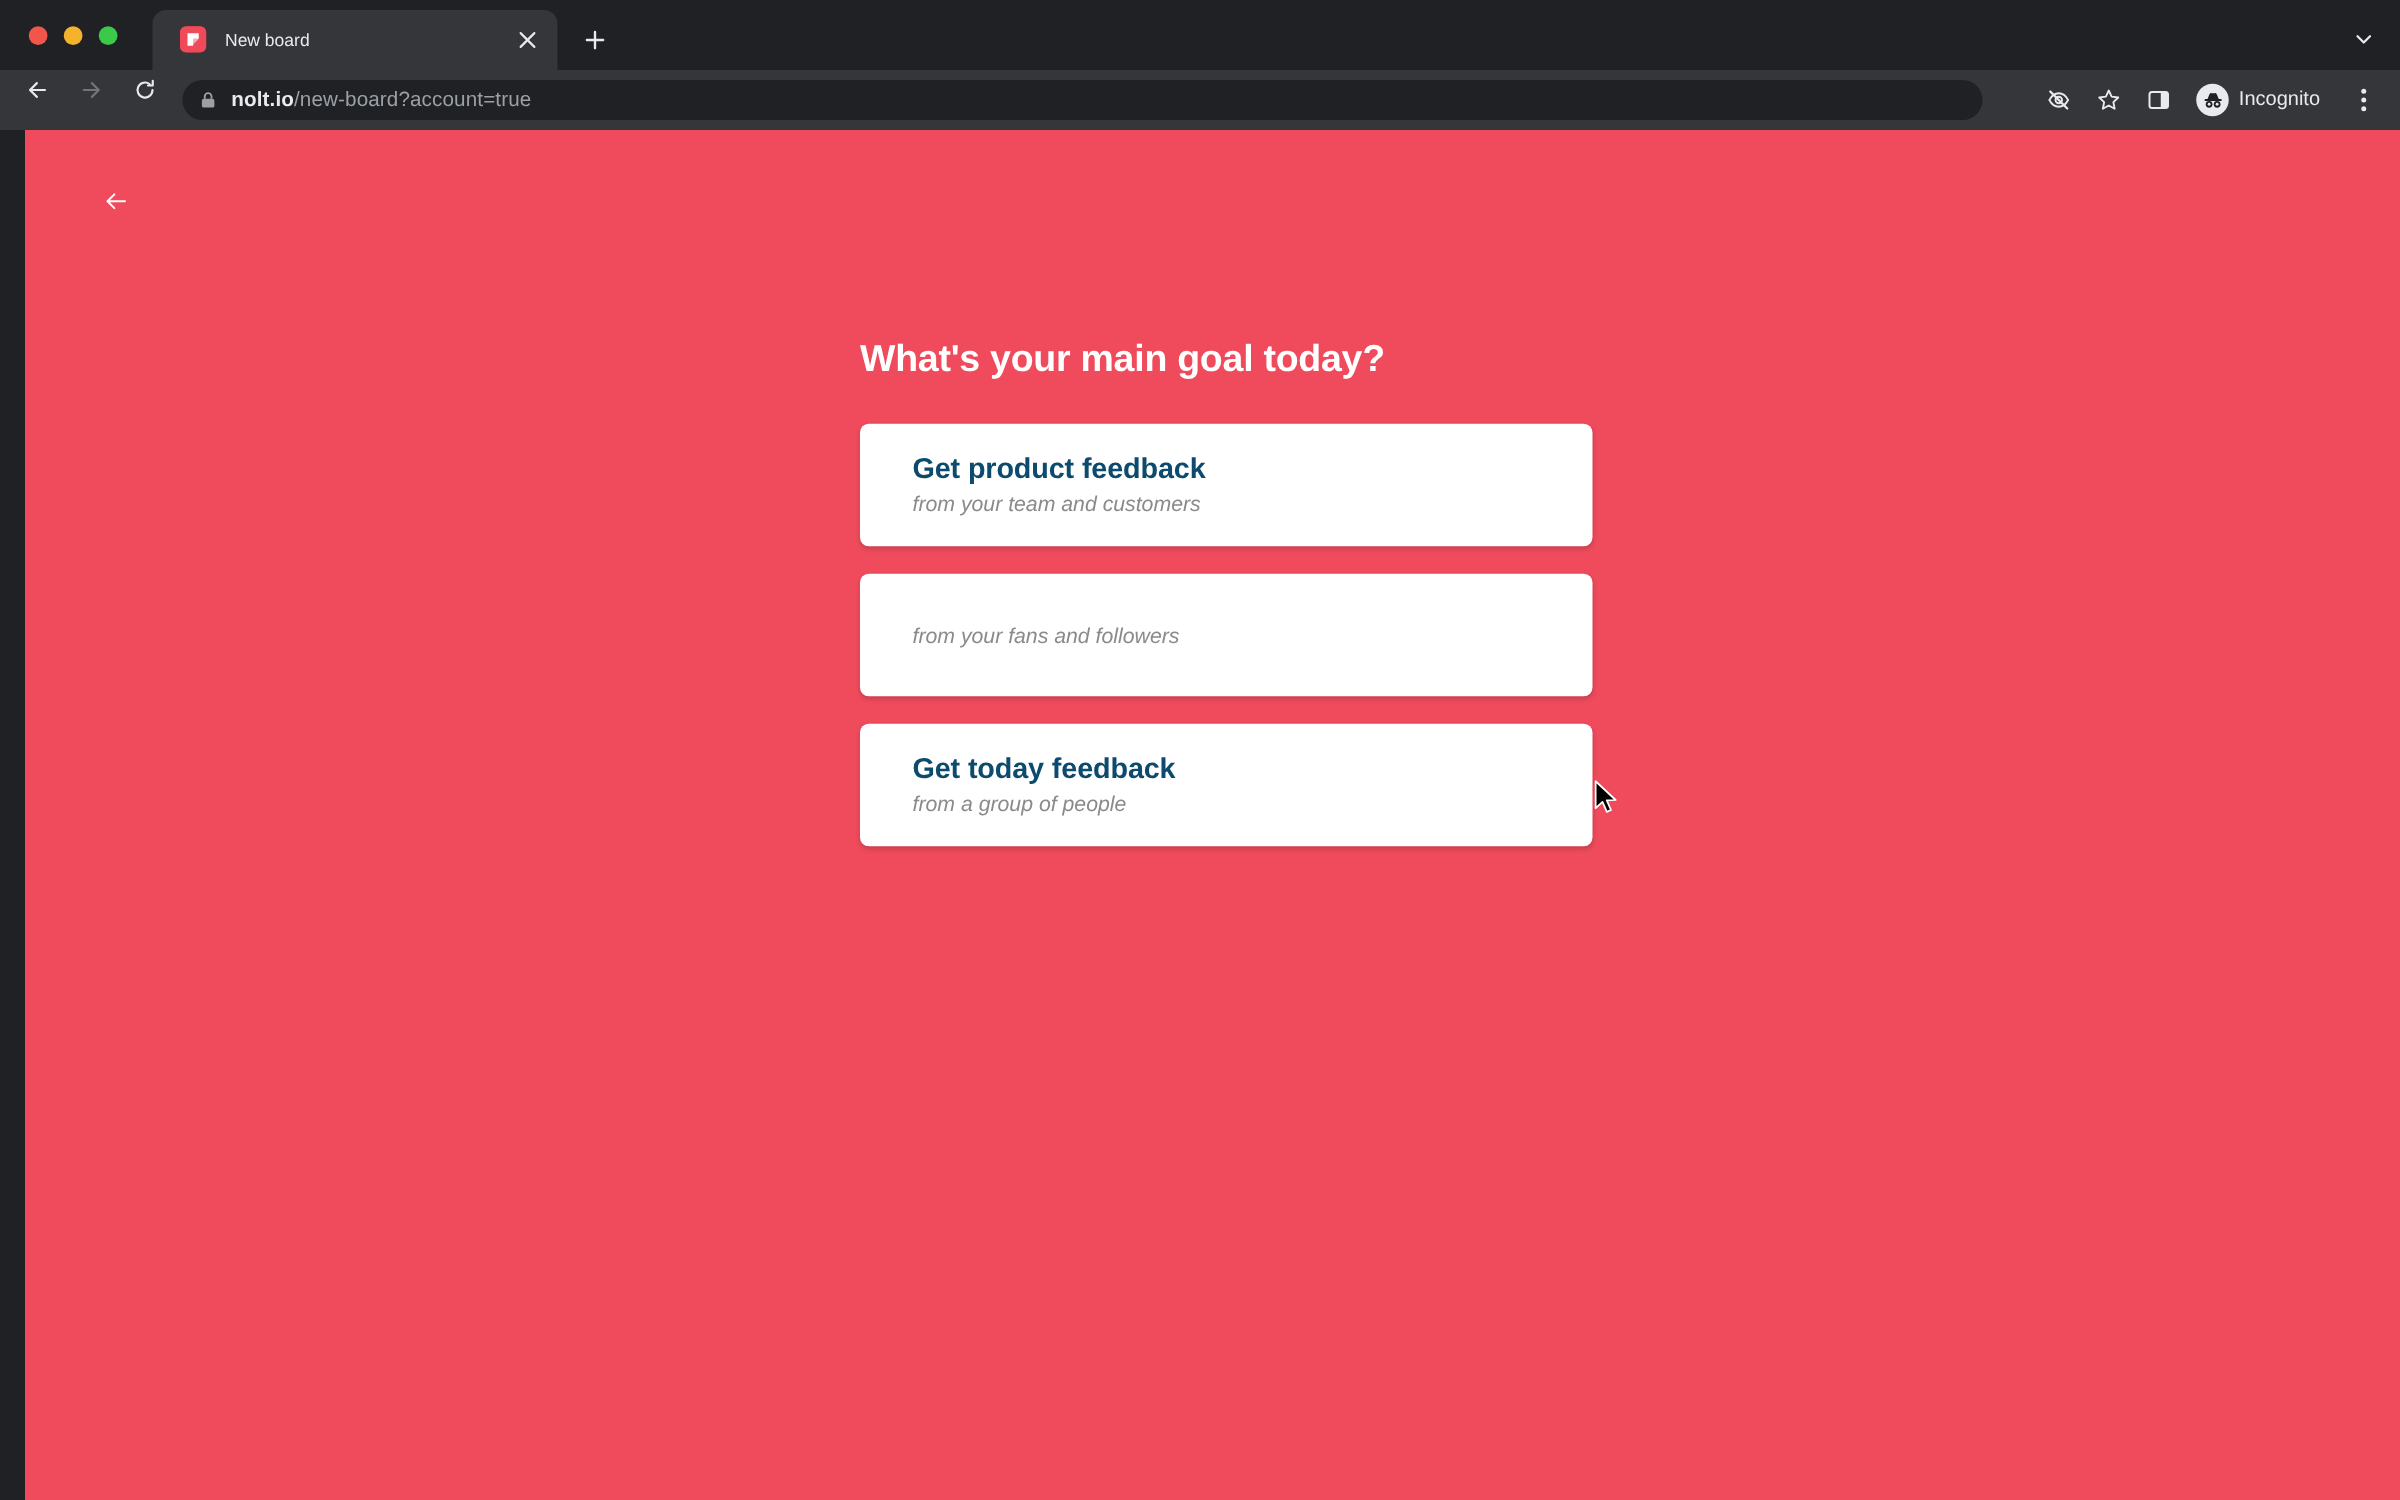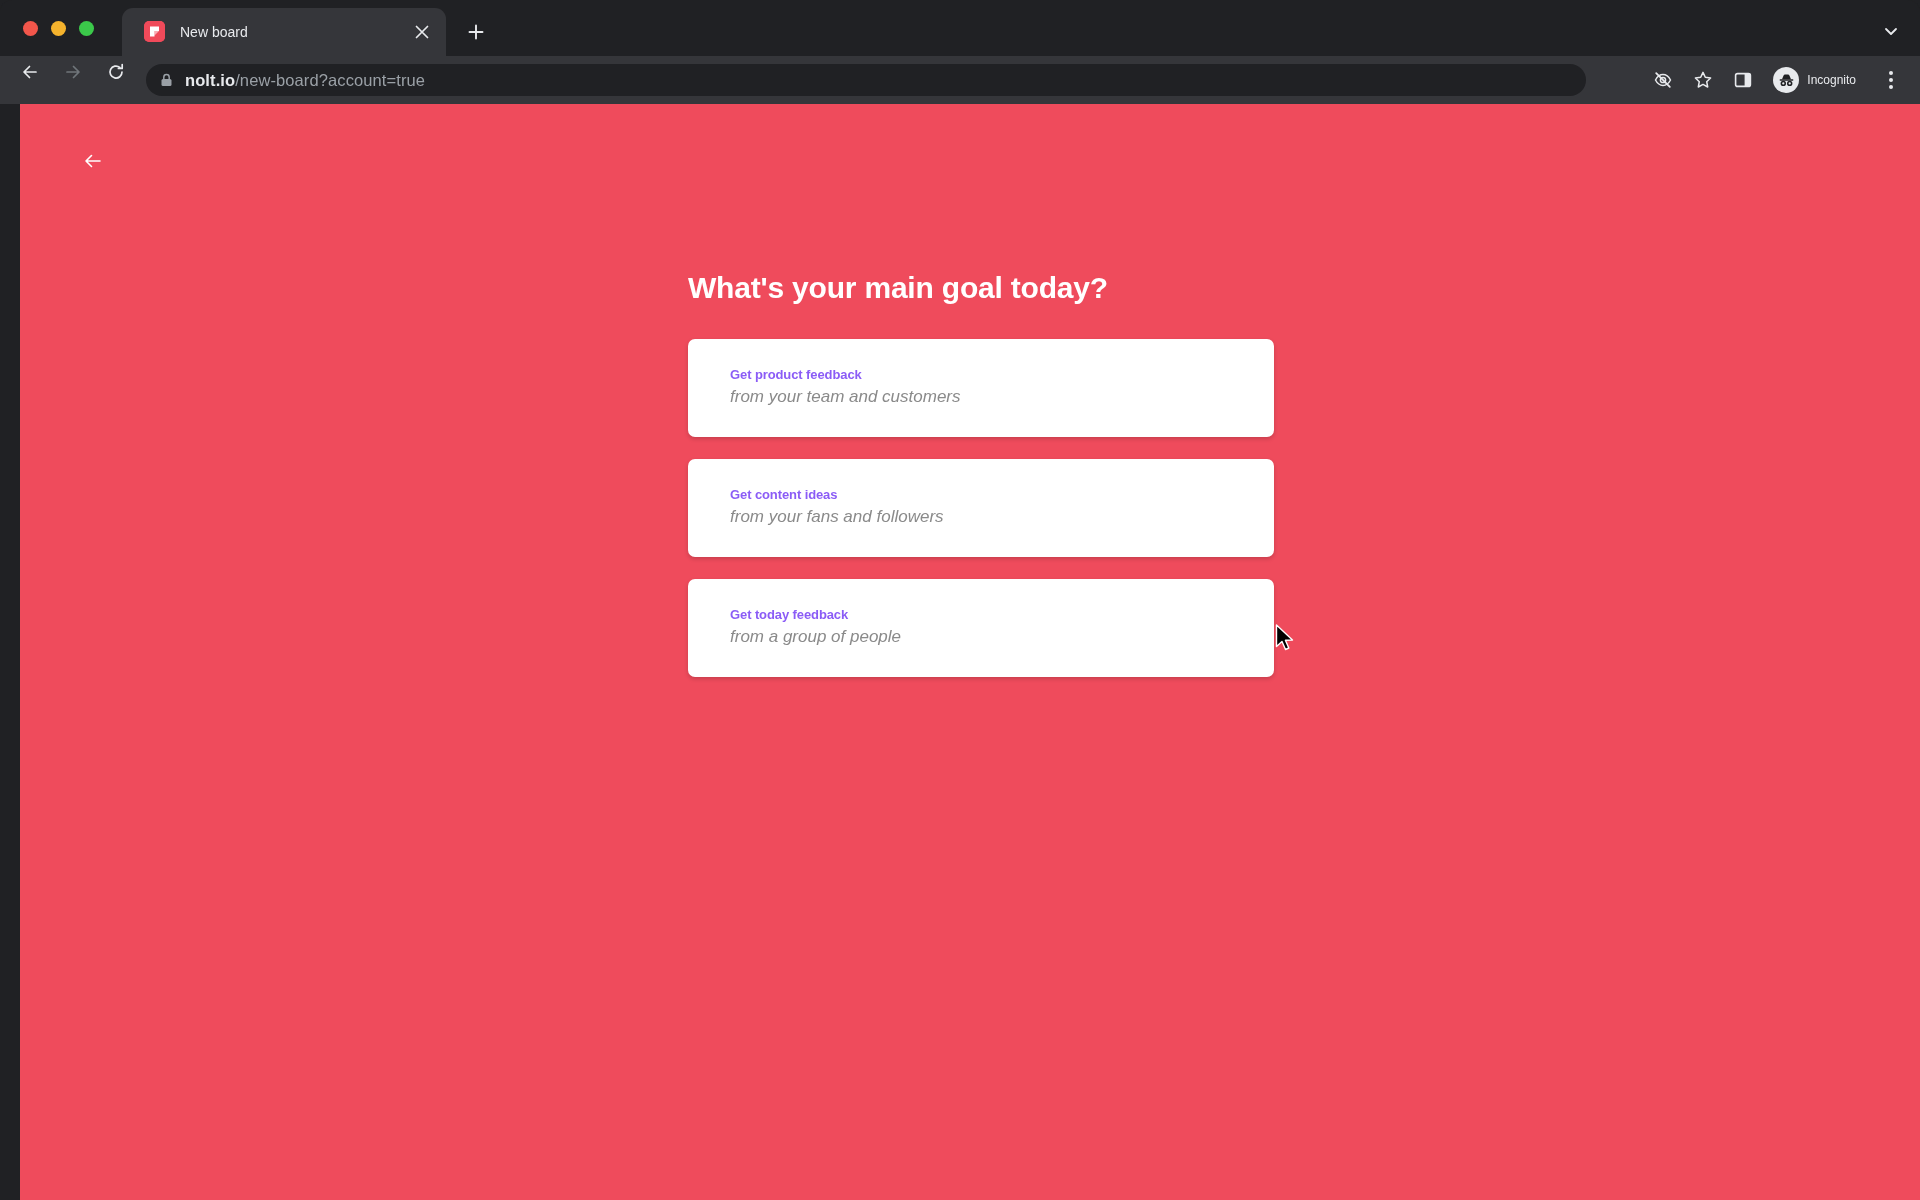--- a/index.html
+++ b/index.html
@@ -215,21 +215,21 @@
   .incognito-avatar {
     width: 26px; height: 26px;
     border-radius: 50%;
     background: #E8EAED;
     display: flex;
     align-items: center;
     justify-content: center;
     flex: 0 0 auto;
   }
   .incognito-label {
-    font-size: 12px;
+    font-size: 16px;
     color: #E8EAED;
     white-space: nowrap;
   }
   .menu-dots {
     width: 30px; height: 34px;
     display: flex;
     flex-direction: column;
     align-items: center;
     justify-content: center;
     gap: 3px;
@@ -293,23 +293,23 @@
     background: #FFFFFF;
     border-radius: 7px;
     box-shadow: 0 2px 4px rgba(0,0,0,0.17);
     display: flex;
     flex-direction: column;
     justify-content: center;
     padding-left: 42px;
   }
 
   .goal-card-title {
-    font-size: 13px;
+    font-size: 23px;
     font-weight: bold;
-    color: #8b5cf6;
+    color: #0c4a6e;
     line-height: 1.35;
     letter-spacing: -0.1px;
   }
 
   .goal-card-sub {
     font-size: 17px;
     color: #8A8A8A;
     line-height: 1.45;
     margin-top: 2px;
     font-style: italic;
@@ -459,21 +459,20 @@
       <h1 class="goal-heading">What's your main goal today?</h1>
 
       <div class="goal-list">
 
         <div class="goal-card">
           <div class="goal-card-title">Get product feedback</div>
           <div class="goal-card-sub">from your team and customers</div>
         </div>
 
         <div class="goal-card">
-          <div class="goal-card-title">Get content ideas</div>
           <div class="goal-card-sub">from your fans and followers</div>
         </div>
 
         <div class="goal-card">
           <div class="goal-card-title">Get today feedback</div>
           <div class="goal-card-sub">from a group of people</div>
         </div>
 
       </div>
     </div>

